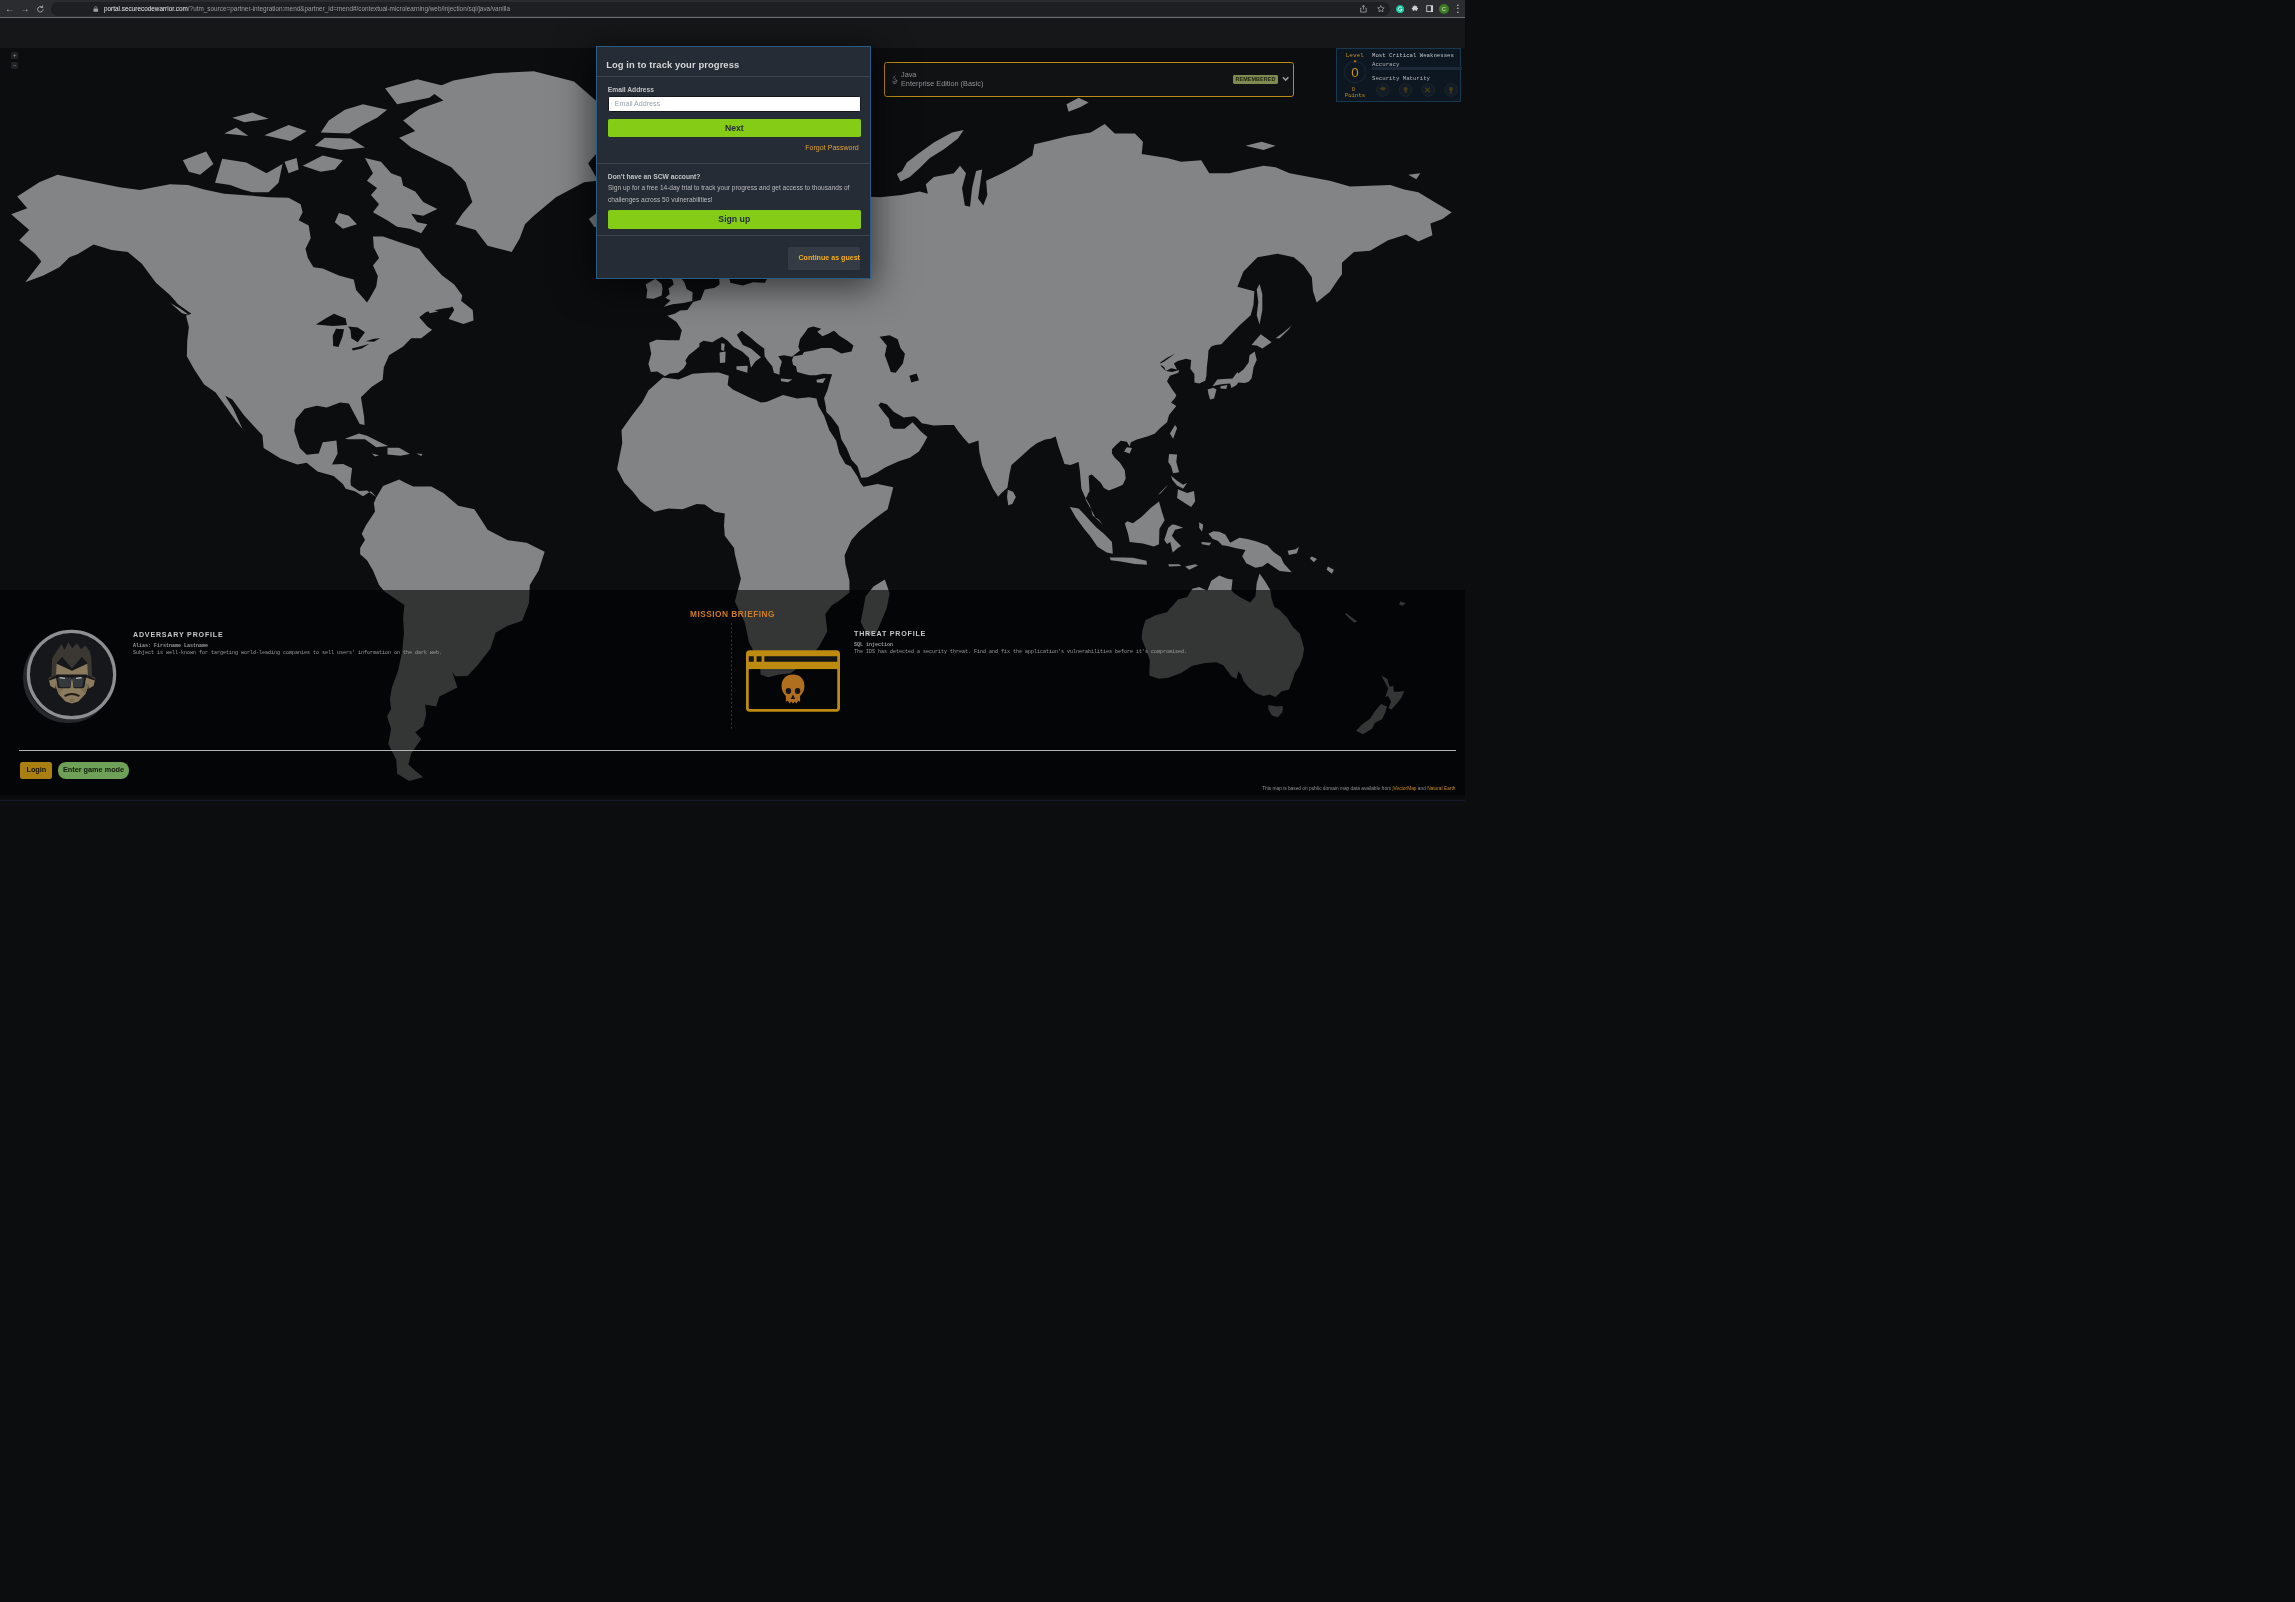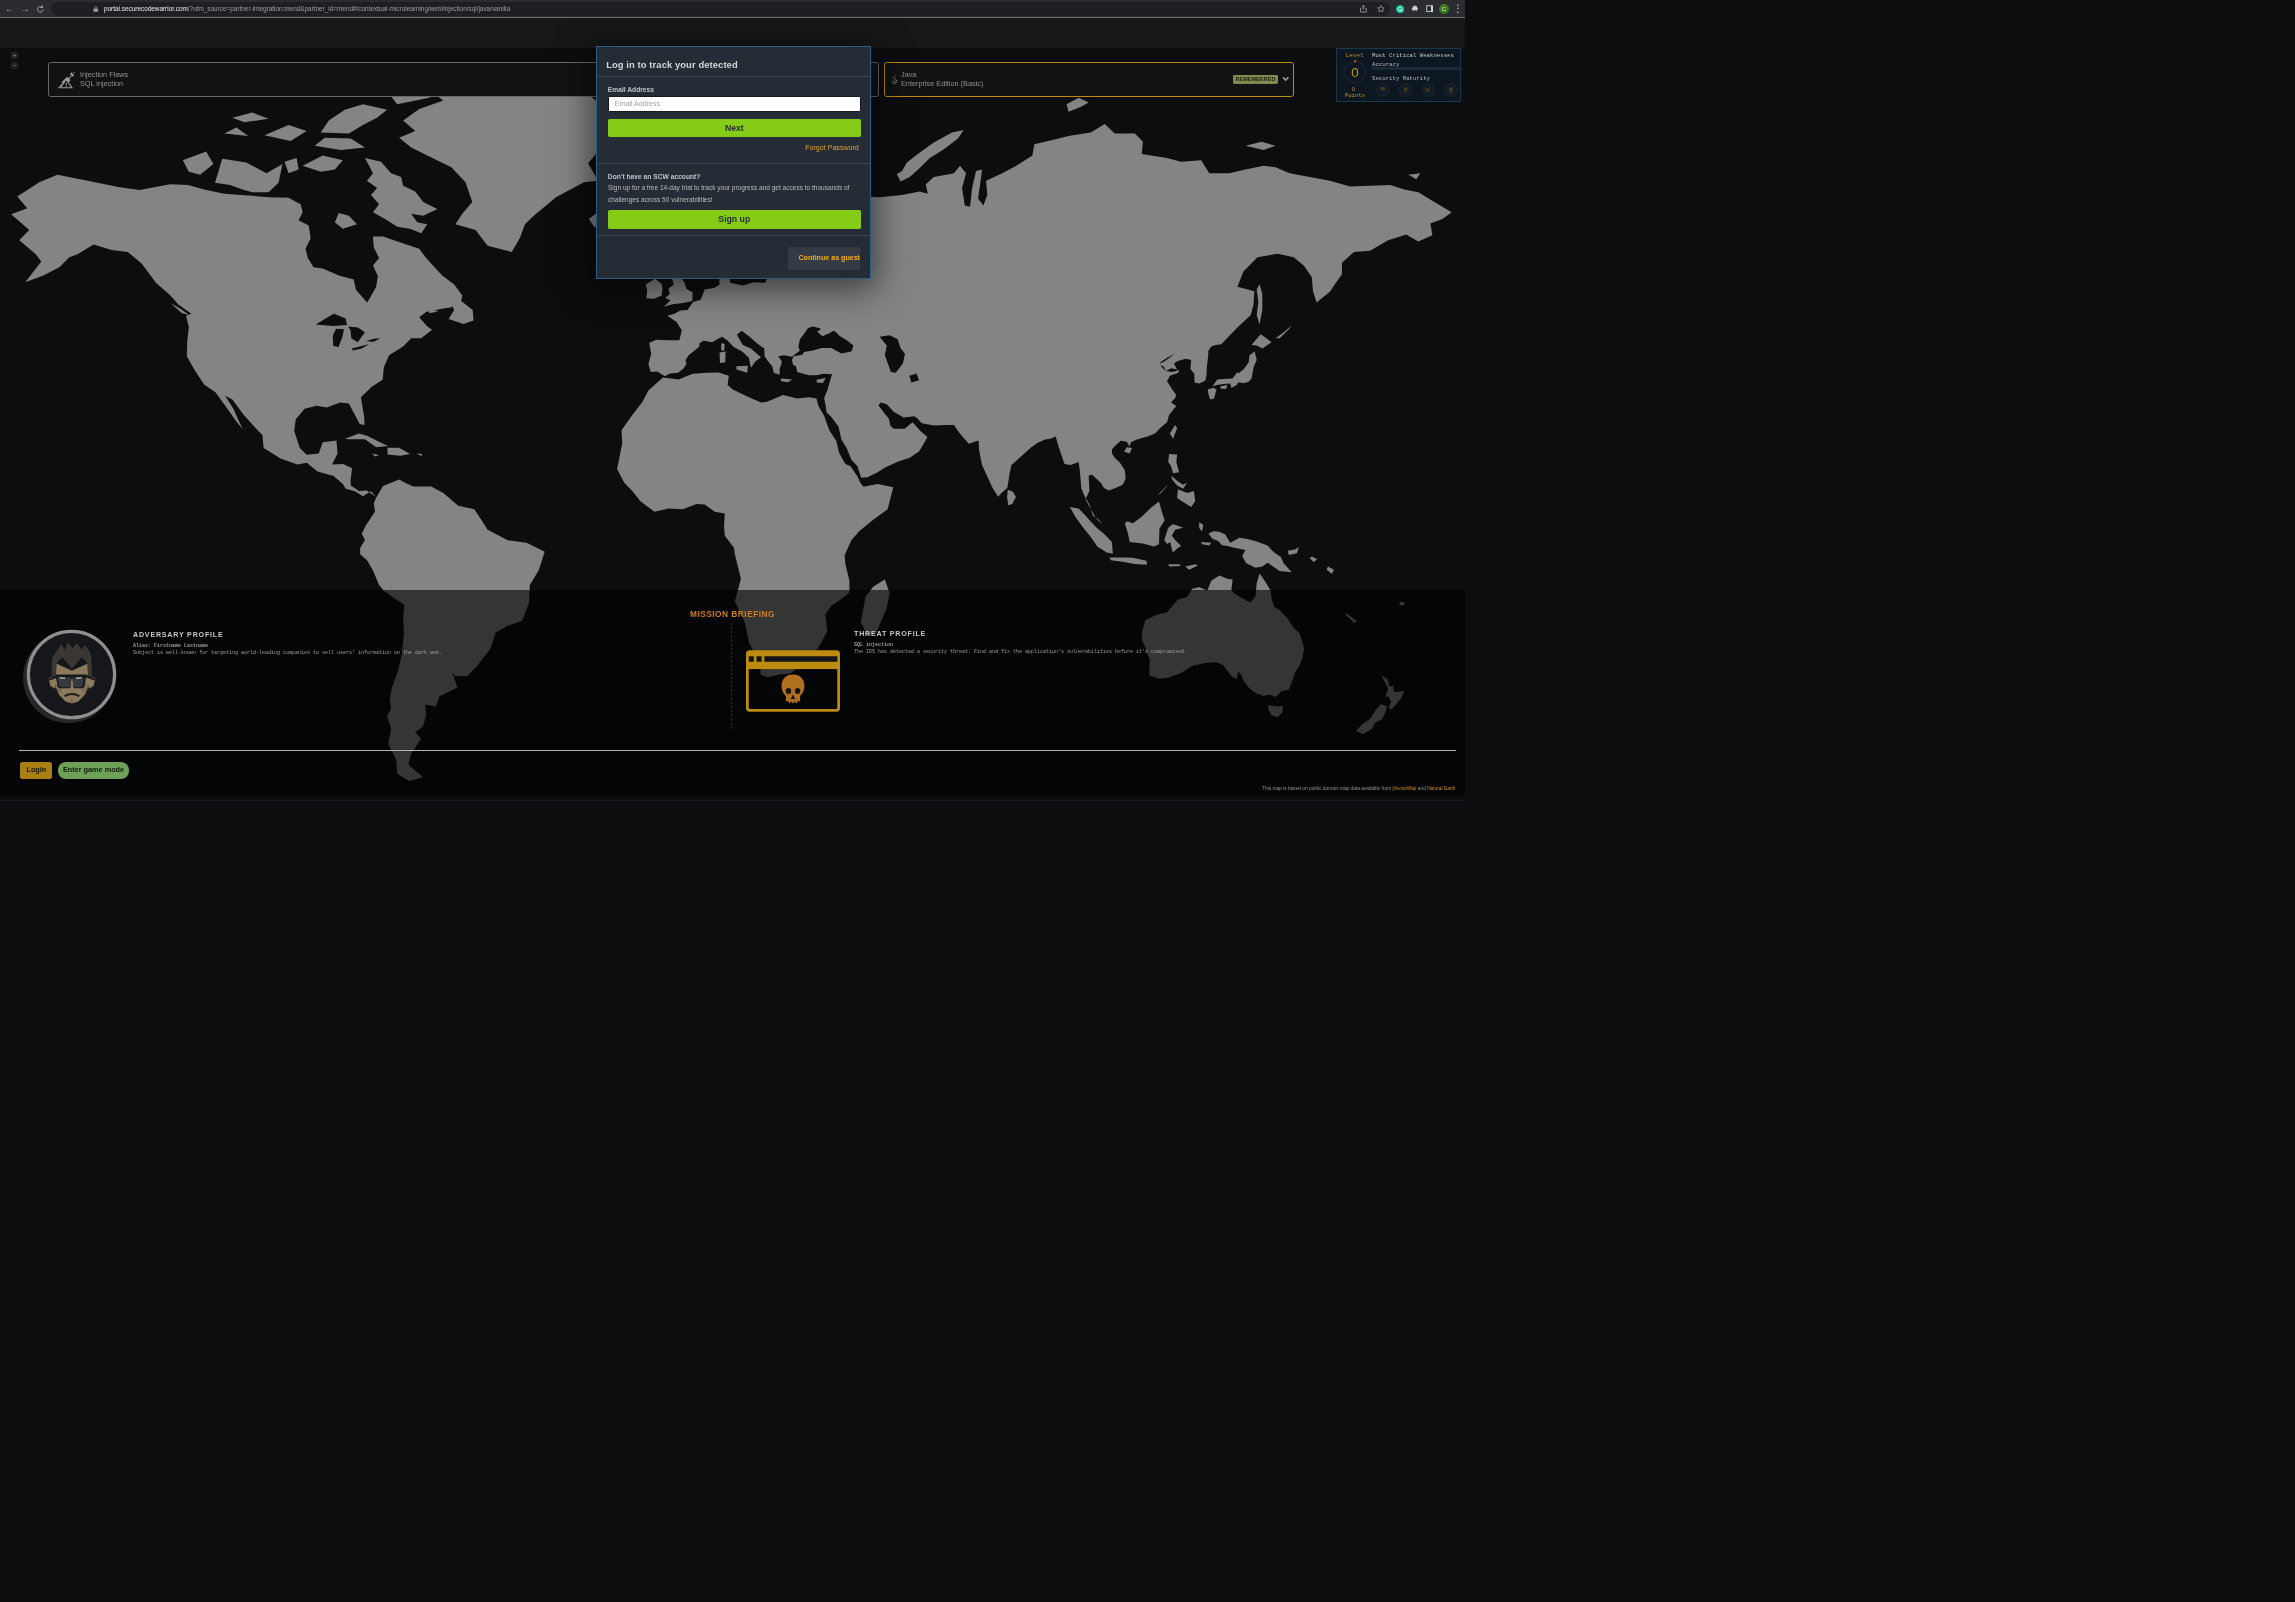--- a/index.html
+++ b/index.html
@@ -155,36 +155,20 @@
         <rect x="1" y="1" width="23" height="23" fill="#cfd0d2"></rect>
         <rect x="4" y="4" width="13" height="17" fill="#2b2c2f"></rect>
       </svg>
  <div style="position:absolute;left:1439px;top:3.9px;width:10px;height:10px;border-radius:5px;background:#3c7a1f;color:#e8eae8;text-align:center;line-height:10px;font-size:6px">C</div>
  <div style="position:absolute;left:1457px;top:4.1px;color:#cdced0;font-size:5px;line-height:3.2px">•<br>•<br>•</div>
 </div>
 
 <div class="zbtn" style="left:11px;top:52px">+</div>
 <div class="zbtn" style="left:11px;top:62px">−</div>
 
-<div id="box1">
-  <svg style="position:absolute;left:8.3px;top:7.8px" width="18.4" height="18.4" viewBox="0 0 40 40">
-   <g stroke="#9a9c9e" fill="none">
-   <path d="M2.5 37.5L12 28" stroke-width="2.2"></path>
-   <polygon points="10.5,24.5 22,13 29,20 17.5,31.5" fill="#9a9c9e"></polygon>
-   <path d="M16 23l3.5-3.5M19.5 26.5l3.5-3.5" stroke="#16171a" stroke-width="1.4"></path>
-   <path d="M25 16.5l6-6" stroke-width="2.4"></path>
-   <polygon points="28.5,6.5 31.5,3.5 37,9 34,12" fill="#9a9c9e"></polygon>
-   <path d="M36.5 2.5l1.5 1.5" stroke-width="2.6"></path>
-   </g>
-   <polygon points="20,18.5 7.5,36.5 32.5,36.5" fill="#101113" stroke="#9a9c9e" stroke-width="2.4"></polygon>
-   <rect x="19" y="25.5" width="2.4" height="5.5" fill="#9a9c9e"></rect>
-        <rect x="19" y="32.6" width="2.4" height="2.2" fill="#9a9c9e"></rect>
-  </svg>
-  <div class="boxtxt">Injection Flaws<br>SQL injection</div>
-</div>
 <div id="box2">
   <svg style="position:absolute;left:5.5px;top:6.9px" width="7.3" height="20" viewBox="0 0 16 22">
     <path d="M10 1c-3 2-4 3.5-1.5 5.5S11 10 9 11.5" stroke="#939597" stroke-width="1.1" fill="none"></path>
     <path d="M6.5 4c-2 1.5-2.5 2.5-.8 3.8S7.5 10 6.3 11" stroke="#939597" stroke-width="0.9" fill="none"></path>
     <path d="M2.5 12.5c0 1.5 2.5 2.5 5.5 2.5s5.5-1 5.5-2.5c0-1-1.5-2-3-2.2l-.5 1c1.5.3 2 .7 2 1.2 0 .8-1.8 1.5-4 1.5s-4-.7-4-1.5z" fill="#939597"></path>
     <path d="M3.2 16c1 .8 2.8 1.2 4.8 1.2s4-.4 4.8-1.2c.5 2-1.5 3-4.8 3s-5.2-1-4.8-3z" fill="#939597"></path>
     <path d="M13.5 13.5c1.5-.3 2.5-1 2.5-1.8" stroke="#939597" stroke-width="0.8" fill="none"></path>
   </svg>
   <div class="boxtxt" style="left:16px">Java<br>Enterprise Edition (Basic)</div>
   <div style="position:absolute;left:348px;top:12.4px;width:45px;height:9px;background:#7d8a50;border-radius:1.4px;color:#20240f;font-size:5.4px;font-weight:bold;text-align:center;line-height:9.2px;letter-spacing:0.1px">REMEMBERED</div>
@@ -219,21 +203,21 @@
             <rect x="11" y="13" width="8" height="3"></rect>
     <circle cx="64.4" cy="13" r="4.5"></circle>
             <rect x="62.4" y="17" width="4" height="4"></rect>
     <path d="M108 9l4 4 4-4 2 2-4 4 4 4-2 2-4-4-4 4-2-2 4-4-4-4z"></path>
     <path d="M159 9h8v5a4 4 0 0 1-8 0zM161.5 18h3v3h-3zM160 21h6v2h-6z"></path>
           </g>
   </svg></g>
 </div>
 
 <div id="modal">
-  <h1>Log in to track your detected</h1>
+  <h1>Log in to track your progress</h1>
   <div class="mdiv" style="top:29px"></div>
   <div style="position:absolute;left:10.8px;top:39px;font-size:6.7px;font-weight:bold;color:#c0c3c5">Email Address</div>
   <div style="position:absolute;left:10.8px;top:49px;width:253px;height:16px;background:#fff;border:0.5px solid #15181c;border-radius:1.8px;color:#9aa2ab;font-size:7.1px;line-height:15.6px;padding-left:6px">Email Address</div>
   <div class="amberbtn" style="top:72px;height:18px;font-size:8.7px;line-height:18px">Next</div>
   <div style="position:absolute;right:11.2px;top:97px;font-size:7.1px;color:#dfa23c">Forgot Password</div>
   <div class="mdiv" style="top:116px"></div>
   <div style="position:absolute;left:10.8px;top:126px;font-size:6.7px;font-weight:bold;color:#c2c5c7">Don't have an SCW account?</div>
   <div style="position:absolute;left:10.8px;top:135px;font-size:7px;line-height:11.8px;color:#b9bcbe;white-space:nowrap;transform:scaleX(0.933);transform-origin:left top">Sign up for a free 14-day trial to track your progress and get access to thousands of<br>challenges across 50 vulnerabilities!</div>
   <div class="amberbtn" style="top:163px;height:19px;font-size:8.7px;line-height:19px">Sign up</div>
   <div class="mdiv" style="top:188px"></div>

